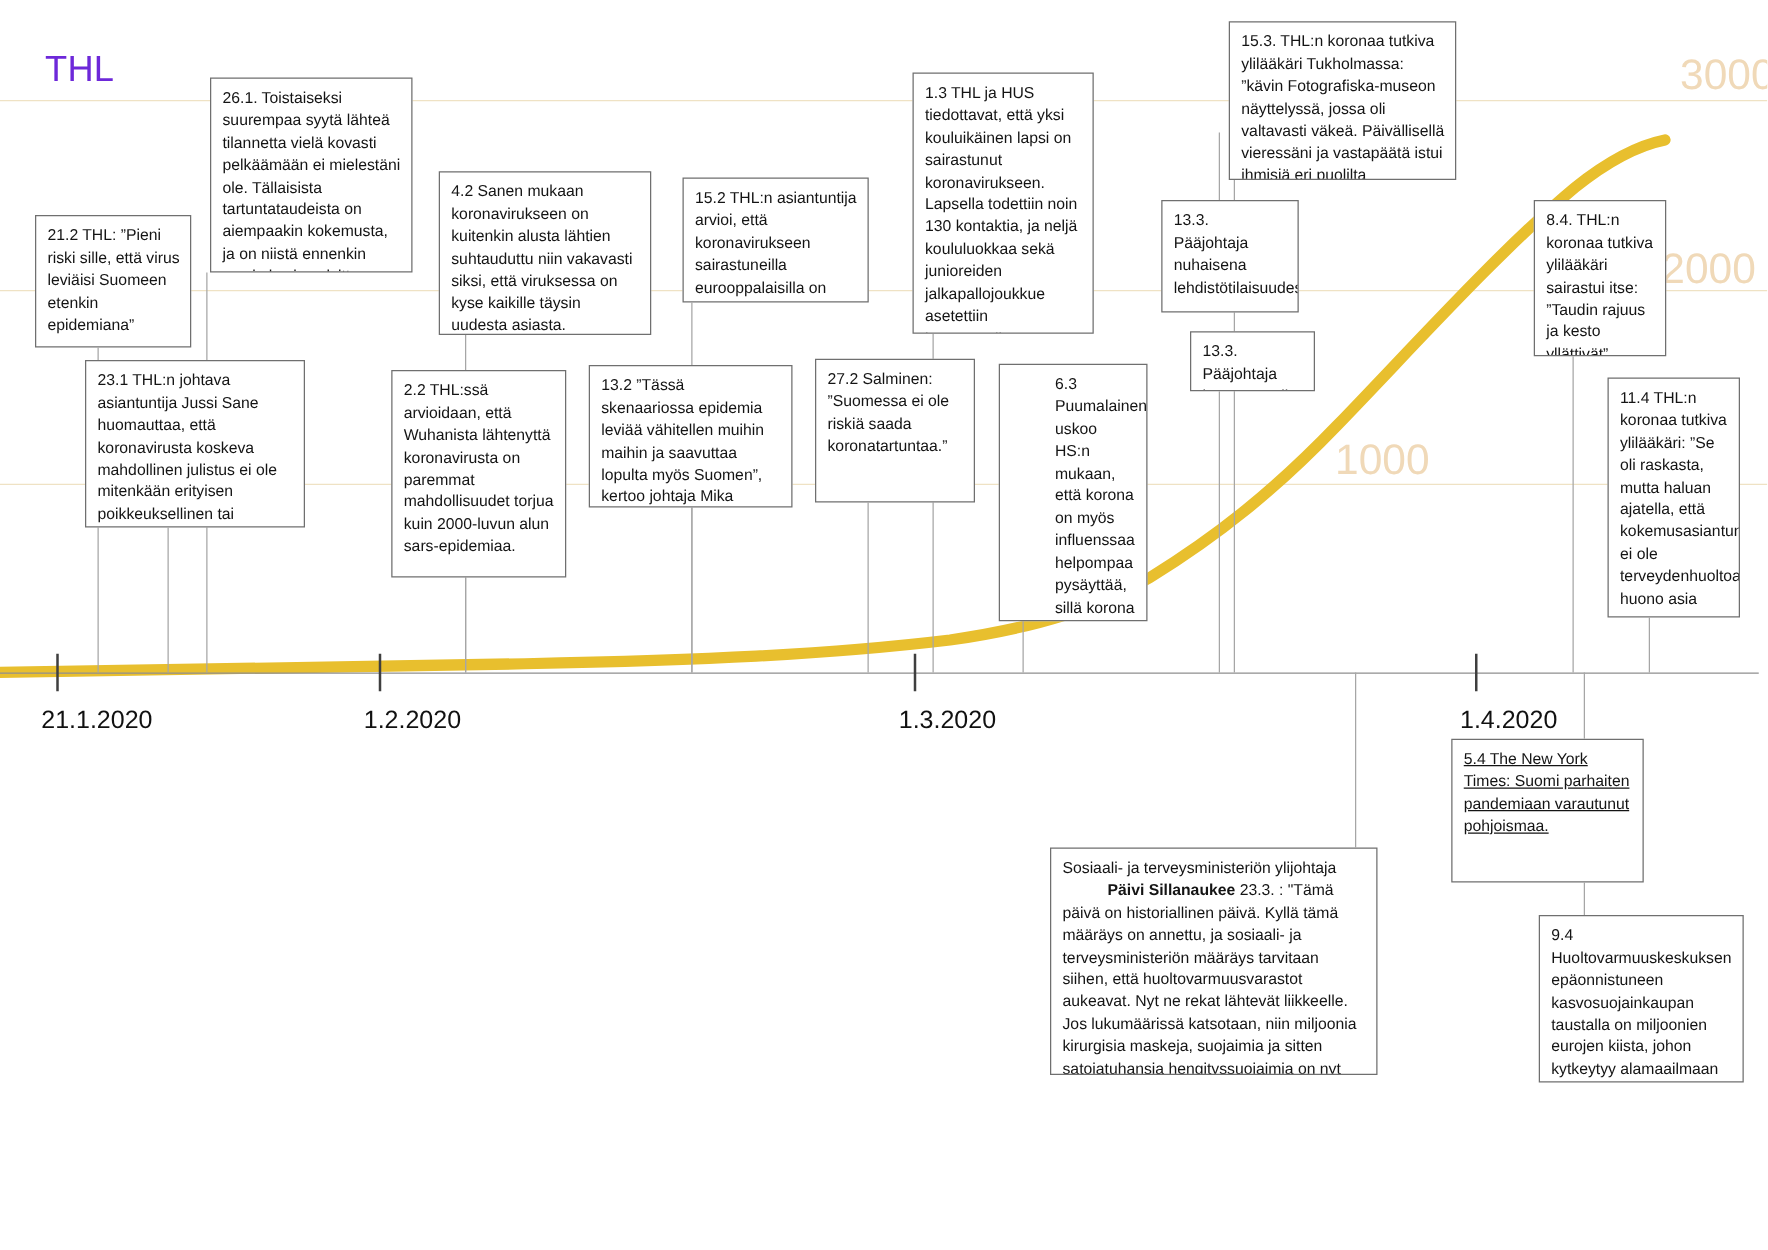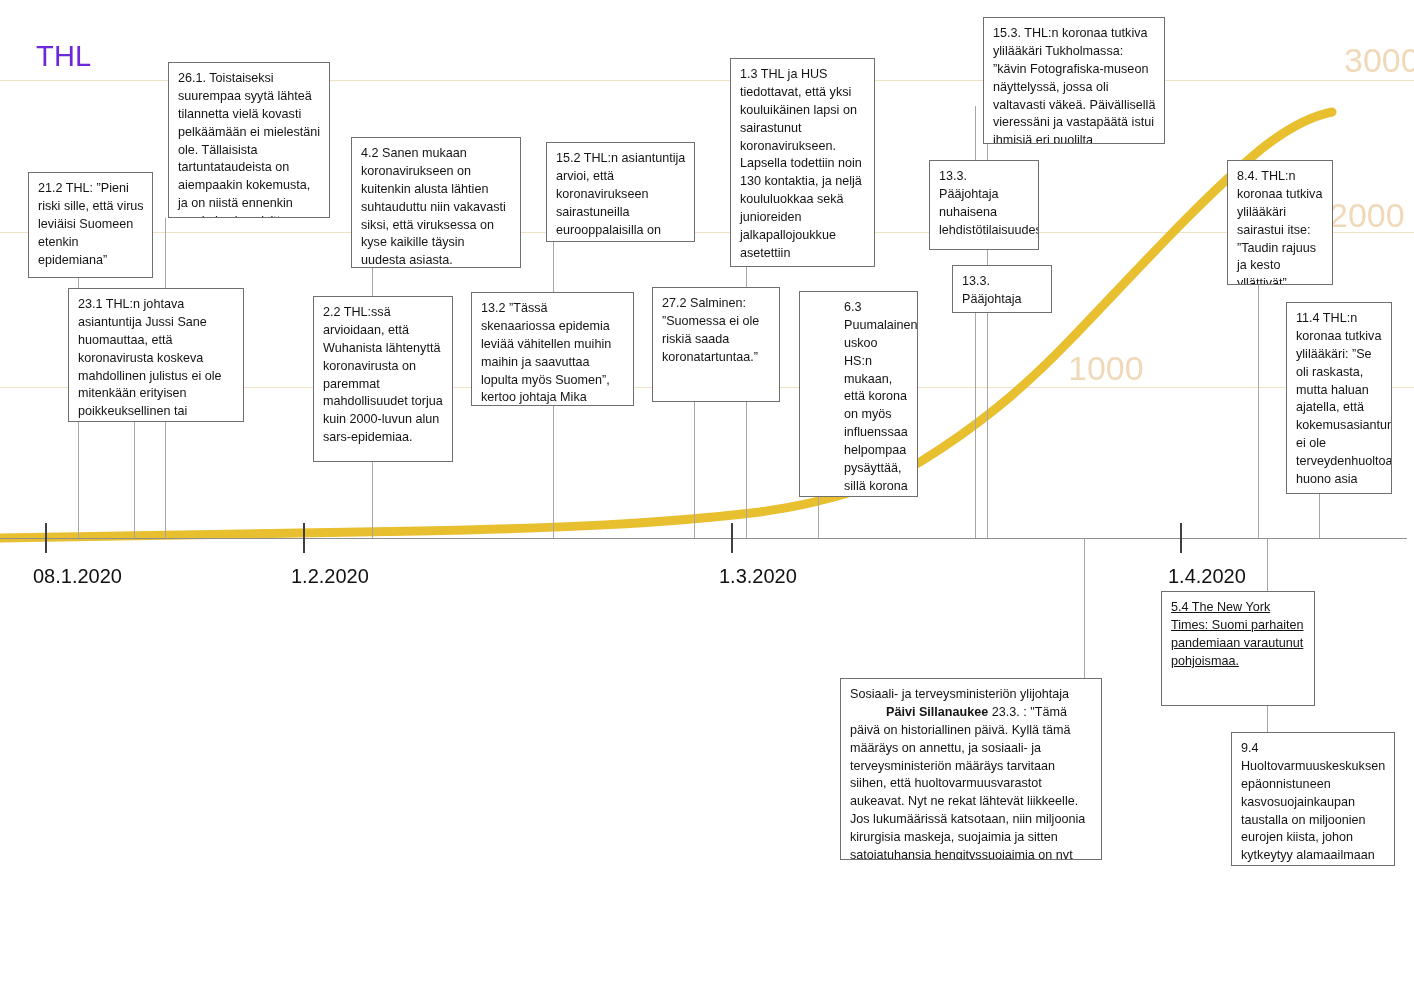--- a/index.html
+++ b/index.html
@@ -117,21 +117,21 @@
 
     <svg id="curve" viewBox="0 0 1414 1000" preserveAspectRatio="none">
       <path d="M 0,538 C 120,536 260,534 420,531 C 560,528 660,524 760,512
                C 830,502 880,486 920,462 C 975,428 1020,392 1070,340
                C 1130,278 1200,200 1260,150 C 1290,126 1312,116 1332,112" fill="none" stroke="#e8bf2e" stroke-width="9" stroke-linecap="round"></path>
     </svg>
 
     <div id="axis-line"></div>
     <div id="axis-holder">
         <div class="axis-tick" style="left: 45px;"></div>
-        <div class="axis-date" style="left: 33px;">08.1.2020</div>
+        <div class="axis-date" style="left: 33px;">21.1.2020</div>
         <div class="axis-tick" style="left: 303px;"></div>
         <div class="axis-date" style="left: 291px;">1.2.2020</div>
         <div class="axis-tick" style="left: 731px;"></div>
         <div class="axis-date" style="left: 719px;">1.3.2020</div>
         <div class="axis-tick" style="left: 1180px;"></div>
         <div class="axis-date" style="left: 1168px;">1.4.2020</div>
       </div>
   </div>
 
   <div id="stems-holder">

